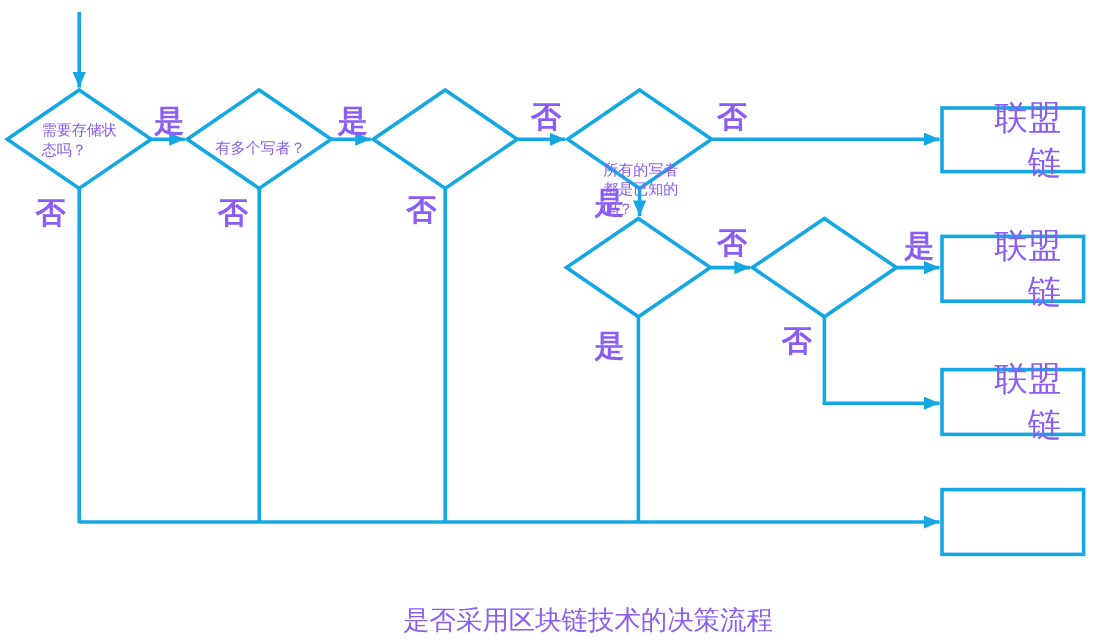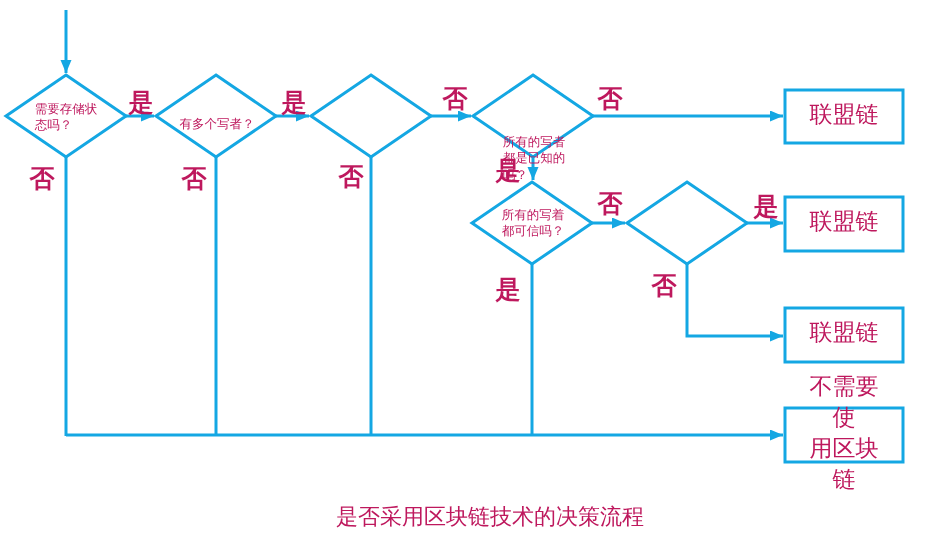--- a/index.html
+++ b/index.html
@@ -2,21 +2,21 @@
 <html style="--line: #14a7e3;"><head>
 <meta charset="utf-8">
 <style>
   html, body { margin: 0; padding: 0; background: #ffffff; }
   .canvas {
     position: relative;
     width: 925px;
     height: 534px;
     background: #ffffff;
     font-family: "Liberation Sans", sans-serif;
-    color: #be185d;
+    color: #8b5cf6;
     overflow: hidden;
   }
   .canvas svg { position: absolute; left: 0; top: 0; }
   .edge { stroke: var(--line, #14a7e3); stroke-width: 3; fill: none; }
   .shape { stroke: var(--line, #14a7e3); stroke-width: 3; fill: #ffffff; }
   .arrowhead { fill: var(--line, #14a7e3); }
   .lbl {
     position: absolute;
     transform: translate(-50%, -50%);
     font-size: 25px;
@@ -28,25 +28,24 @@
     position: absolute;
     transform: translate(-50%, -50%);
     font-size: 12.5px;
     line-height: 1.3;
     white-space: pre-line;
     text-align: left;
   }
   .box-label {
     position: absolute;
     transform: translate(-50%, -50%);
-    font-size: 23px;
+    font-size: 28px;
     line-height: 1.35;
     white-space: pre-line;
-    text-align: center;
-    font-family: Liberation Mono, monospace;
+    text-align: right;
   }
   .caption {
     position: absolute;
     transform: translate(-50%, -50%);
     font-size: 22px;
     font-weight: 400;
     white-space: nowrap;
   }
 </style>
 </head>
@@ -88,28 +87,24 @@
     <rect class="shape" x="785" y="308" width="118" height="54"></rect>
     <rect class="shape" x="785" y="408" width="118" height="54"></rect>
   </svg>
 
   <div class="node-label" style="left:66px;  top:117px;">需要存储状
 态吗？</div>
   <div class="node-label" style="left:217px; top:124px;">有多个写者？</div>
   <div class="node-label" style="left:534px; top:117px;margin-top:41px;">所有的写者
 都是已知的
 吗？</div>
-  <div class="node-label" style="left:533px; top:223px;">所有的写着
-都可信吗？</div>
 
   <div class="box-label" style="left:844px; top:117px;">联盟链</div>
   <div class="box-label" style="left:844px; top:224px;">联盟链</div>
   <div class="box-label" style="left:844px; top:335px;">联盟链</div>
-  <div class="box-label" style="left:844px; top:435px;">不需要使
-用区块链</div>
 
   <div class="lbl" style="left:141px; top:102px;">是</div>
   <div class="lbl" style="left:294px; top:102px;">是</div>
   <div class="lbl" style="left:455px; top:98px;">否</div>
   <div class="lbl" style="left:610px; top:98px;">否</div>
   <div class="lbl" style="left:508px; top:170px;">是</div>
   <div class="lbl" style="left:610px; top:203px;">否</div>
   <div class="lbl" style="left:766px; top:206px;">是</div>
   <div class="lbl" style="left:664px; top:285px;">否</div>
   <div class="lbl" style="left:42px;  top:178px;">否</div>

